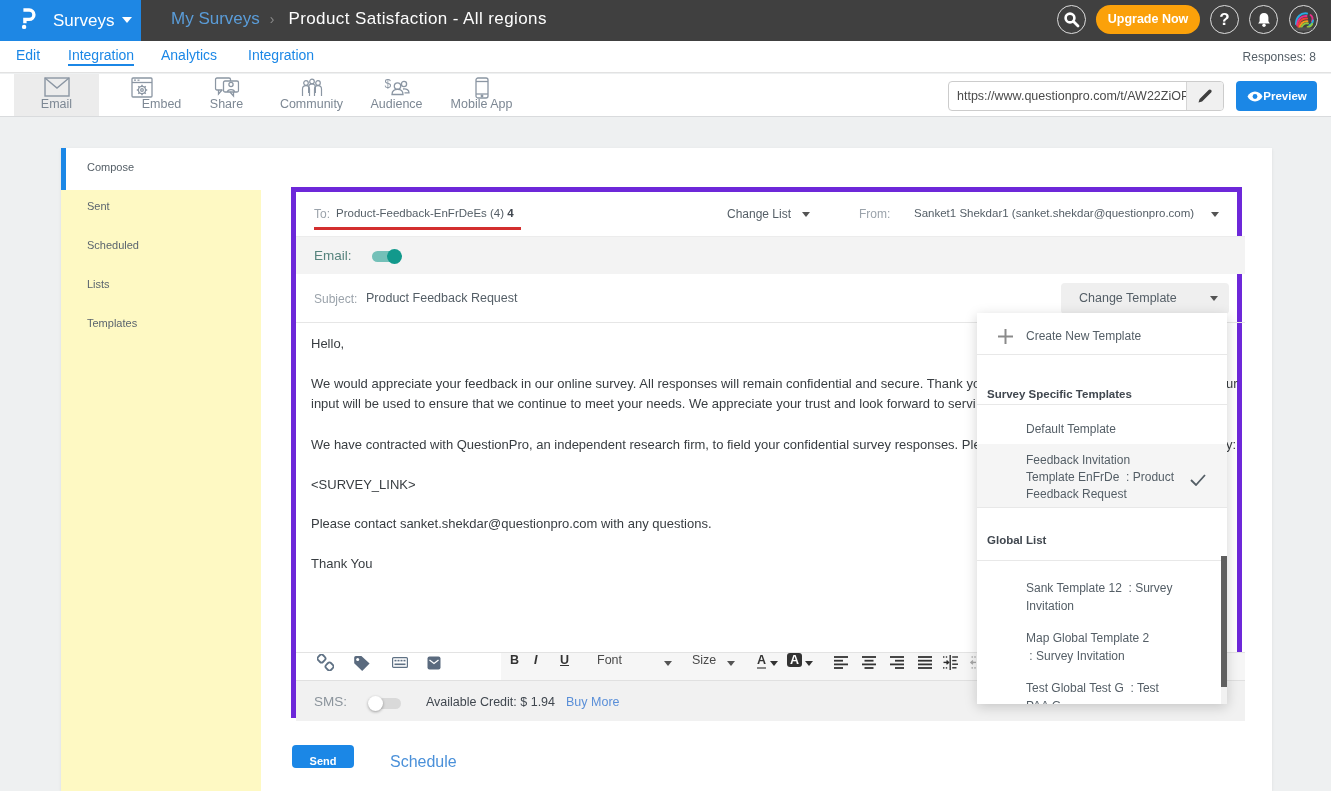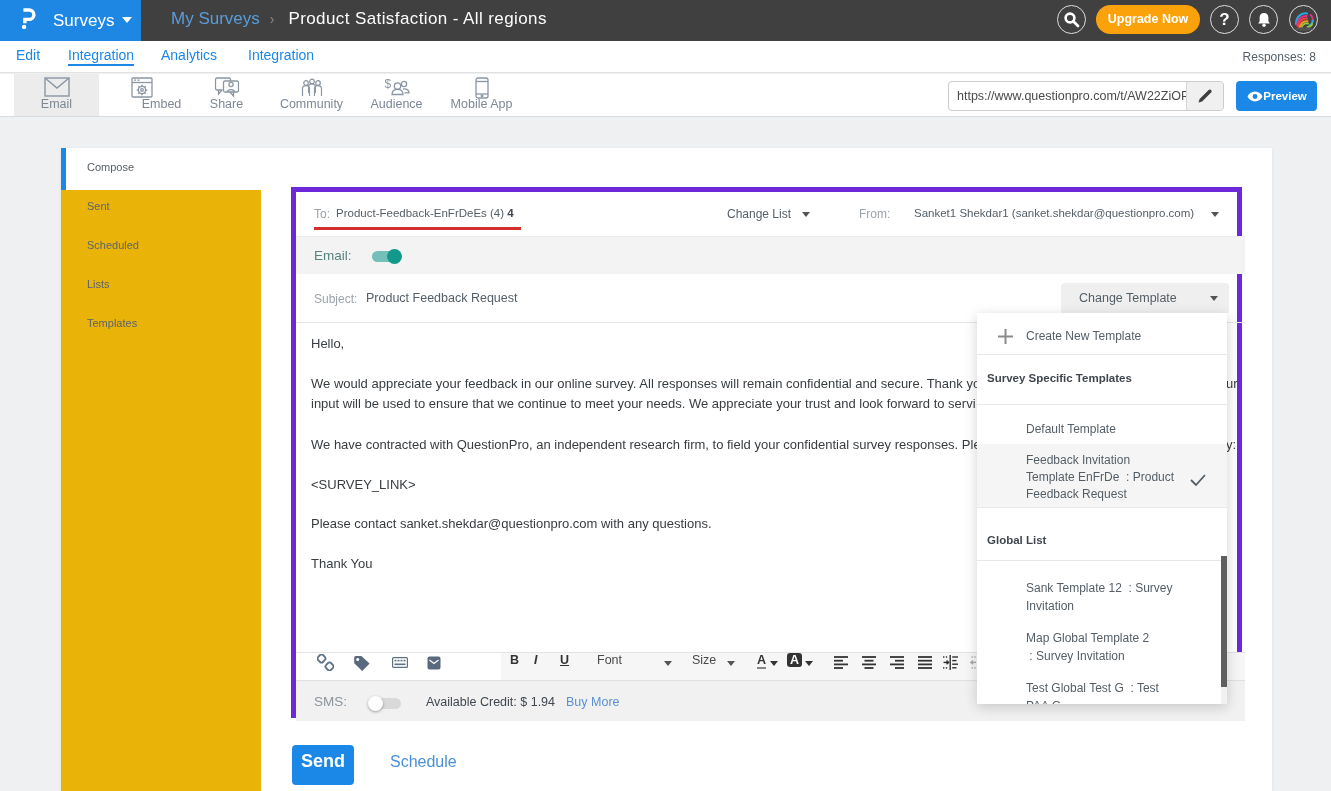--- a/index.html
+++ b/index.html
@@ -23,21 +23,21 @@
   #tabrow { position:absolute; left:0; top:74px; width:1331px; height:43px; background:#fff; border-bottom:1px solid #d9dbdd; }
   .tab { position:absolute; top:0; height:42px; text-align:center; }
   .tab .lbl { position:absolute; bottom:5px; width:100%; text-align:center; font-size:12.5px; color:#7d8894; }
   .tab svg { position:absolute; top:3px; left:50%; transform:translateX(-50%); }
   #tab-email { background:#ececec; }
   #urlbox { position:absolute; left:948px; top:81px; width:276px; height:30px; background:#fff; border:1px solid #ccc; border-radius:4px; font-size:12.5px; color:#4a4a4a; line-height:28px; padding-left:8px; white-space:nowrap; overflow:hidden; }
   #pencilbox { position:absolute; left:1186px; top:82px; width:37px; height:28px; background:#f0f0f0; border-radius:0 3px 3px 0; border-left:1px solid #d5d5d5; }
   #preview { position:absolute; left:1236px; top:81px; width:81px; height:30px; background:#1b87e6; border-radius:4px; color:#fff; font-size:11.5px; font-weight:bold; text-align:center; line-height:30px; }
   
   #card { position:absolute; left:61px; top:148px; width:1211px; height:643px; background:#fff; box-shadow:0 1px 3px rgba(0,0,0,0.08); }
-  #sidegray { position:absolute; left:0; top:42px; width:200px; height:601px; background:#eab308; }
+  #sidegray { position:absolute; left:0; top:42px; width:200px; height:601px; background:#fef9c3; }
   #bluebar { position:absolute; left:0; top:0; width:5px; height:42px; background:#1b87e6; }
   .sideitem { position:absolute; left:26px; font-size:11px; color:#5a646e; }
   
   #form { position:absolute; left:230px; top:39px; width:951px; height:531px; background:#fff; border:5px solid #6d28d9; }
   .glabel { color:#9ba3ab; font-size:12px; }
   .gval { color:#545e66; font-size:12px; }
   #torow { position:absolute; left:0; top:0; width:949px; height:45px; border-bottom:1px solid #ececec; }
   #redline { position:absolute; left:18px; top:35px; width:207px; height:3px; background:#d32f2f; }
   #emailrow { position:absolute; left:0; top:45px; width:949px; height:37px; background:#f3f3f3; }
   .toggle-on { position:absolute; width:29px; height:11px; background:#74c0b8; border-radius:5.5px; }
@@ -48,21 +48,21 @@
   #changetpl { position:absolute; left:765px; top:9px; width:168px; height:31px; background:#efefef; border-radius:4px; font-size:12.5px; color:#545e66; line-height:31px; }
   
   .bodyline { position:absolute; font-size:13px; color:#383d41; white-space:nowrap; line-height:20px; }
   
   #edbar { position:absolute; left:0; top:460px; width:949px; height:28px; border-top:1px solid #e3e3e3; }
   #edbar-right { position:absolute; left:205px; top:0; width:744px; height:28px; background:#f6f6f6; }
   .edtxt { position:absolute; top:653px; font-size:12.5px; color:#4a4a4a; }
   .dcaret { display:inline-block; width:0; height:0; border-left:4px solid transparent; border-right:4px solid transparent; border-top:5px solid #545454; }
   #smsrow { position:absolute; left:0; top:488px; width:949px; height:41px; background:#f1f1f1; border-top:1px solid #e0e0e0; }
   
-  #send { position:absolute; left:231px; top:597px; width:62px; height:40px; background:#1b87e6; border-radius:4px; color:#fff; font-size:18px; font-weight:bold; text-align:center; line-height:32px; }
+  #send { position:absolute; left:231px; top:597px; width:62px; height:23px; background:#1b87e6; border-radius:4px; color:#fff; font-size:11px; font-weight:bold; text-align:center; line-height:32px; }
   #schedule { position:absolute; left:329px; top:605px; color:#4a90d9; font-size:16px; }
   
   #dropdown { position:absolute; left:977px; top:313px; width:250px; height:391px; background:#fff; box-shadow:0 3px 12px rgba(0,0,0,0.18); z-index:50; overflow:hidden; }
   .ddtxt { position:absolute; font-size:12px; color:#545e66; }
   .ddhead { position:absolute; font-size:11.5px; font-weight:bold; color:#40474f; }
   .ddline { position:absolute; left:0; width:250px; height:1px; background:#e8e8e8; }
 </style>
 </head>
 <body>
 
@@ -366,21 +366,21 @@
 
 <div id="dropdown">
   <svg width="15" height="15" viewBox="0 0 15 15" style="position:absolute;left:21px;top:16px;">
       <g stroke="#8a8a8a" stroke-width="2">
         <line x1="7.5" y1="0" x2="7.5" y2="15"></line>
         <line x1="0" y1="7.5" x2="15" y2="7.5"></line>
       </g>
     </svg>
   <span class="ddtxt" style="left:49px;top:16px;">Create New Template</span>
   <div class="ddline" style="top:41px;"></div>
-  <span class="ddhead" style="left:10px;top:59px;">Survey Specific Templates</span>
+  <span class="ddhead" style="left:10px;top:75px;">Survey Specific Templates</span>
   <div class="ddline" style="top:91px;"></div>
   <span class="ddtxt" style="left:49px;top:109px;">Default Template</span>
   <div style="position:absolute;left:0;top:131px;width:250px;height:63px;background:#f5f5f5;"></div>
   <span class="ddtxt" style="left:49px;top:139px;width:190px;white-space:normal;line-height:17px;">Feedback Invitation<br>Template EnFrDe&nbsp; : Product<br>Feedback Request</span>
   <svg width="16" height="12" viewBox="0 0 16 12" style="position:absolute;left:213px;top:161px;">
       <path d="M1 6 L6 11 L15 1" fill="none" stroke="#545e66" stroke-width="1.8"></path>
     </svg>
   <div class="ddline" style="top:194px;"></div>
   <span class="ddhead" style="left:10px;top:221px;">Global List</span>
   <div class="ddline" style="top:247px;"></div>

